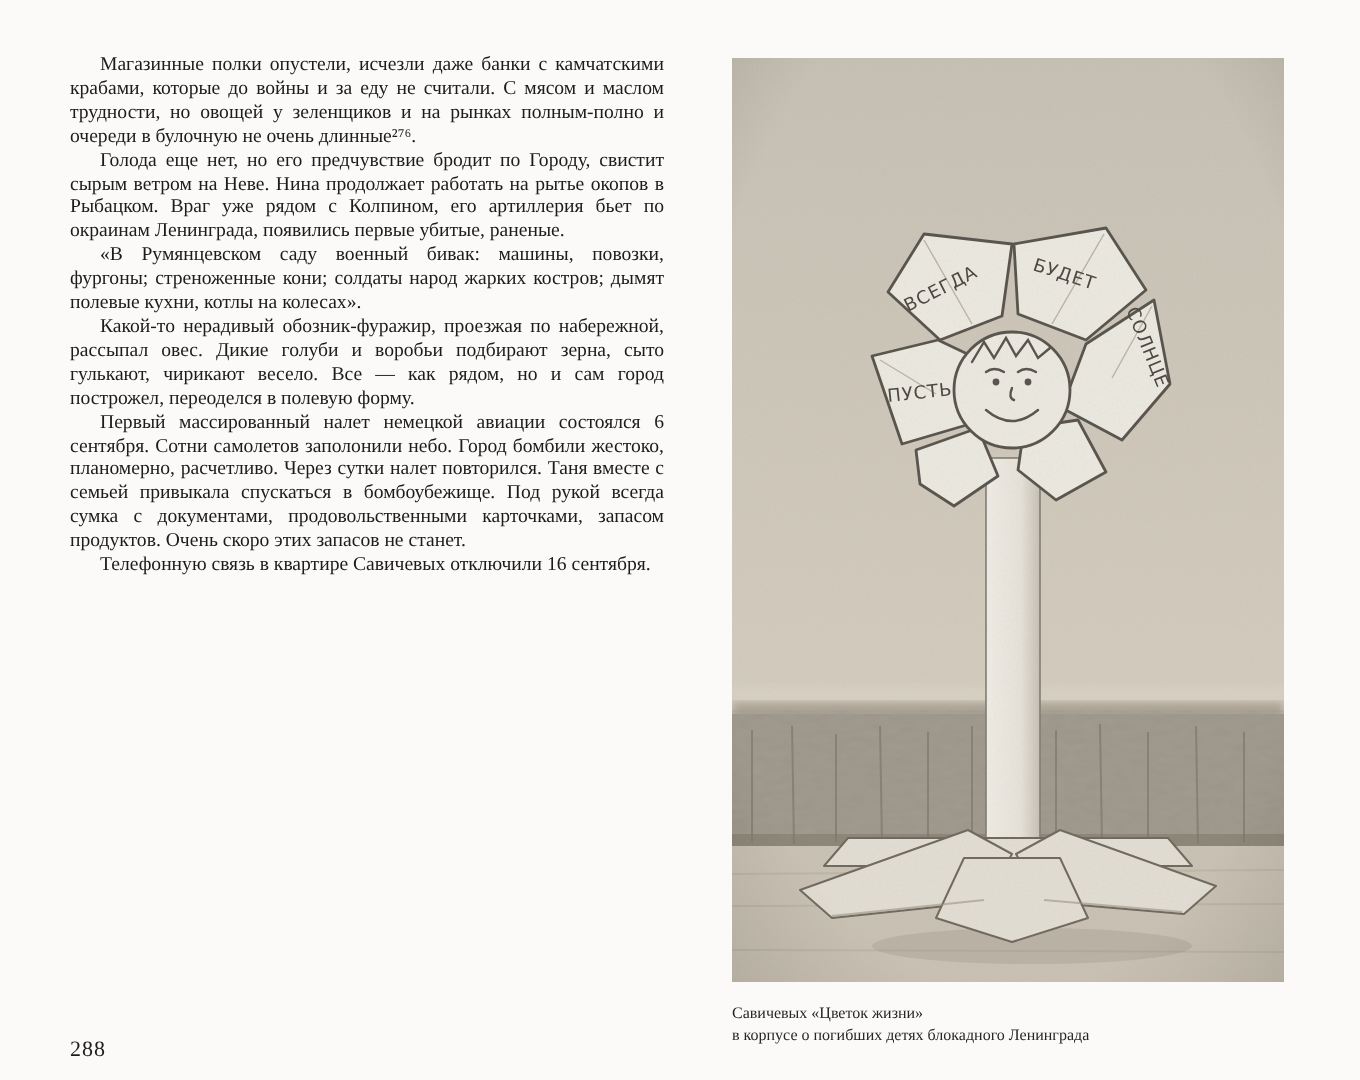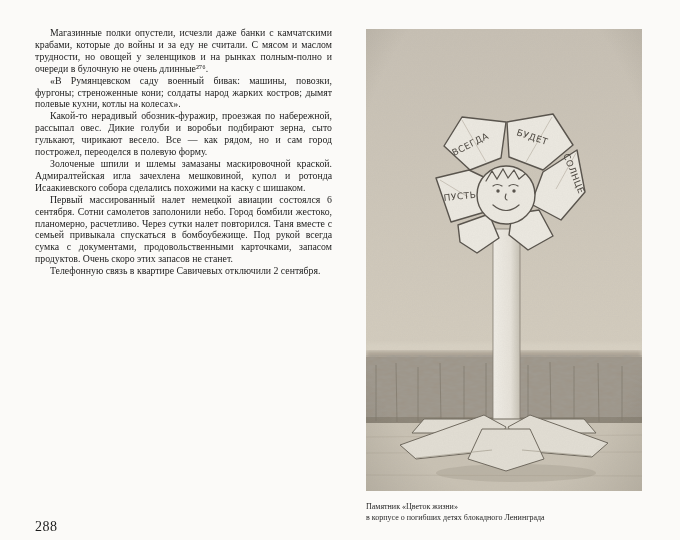--- a/index.html
+++ b/index.html
@@ -18,46 +18,46 @@
     position:absolute; left:35px; top:27px; width:297px;
   }
   .left-page p {
     font-size:9.8px;
     line-height:11.9px;
     text-align:justify;
     text-indent:15px;
   }
   .page-number {
     position:absolute; left:35px; top:519px;
-    font-size:14px; letter-spacing:0.5px;text-align:center;
+    font-size:11px; letter-spacing:0.5px;text-align:center;
   }
 
   
   .photo {
     position:absolute; left:366px; top:29px; width:276px; height:462px;
     background:#cfc8bb;
   }
   .photo svg { display:block; }
   .caption {
     position:absolute; left:366px; top:502px;
     font-size:8px; line-height:10.5px; color:#262626;
   }
 </style>
 </head>
 <body>
 
 <div class="spread">
 
   <div class="left-page">
     <p>Магазинные полки опустели, исчезли даже банки с камчатскими крабами, которые до войны и за еду не считали. С мясом и маслом трудности, но овощей у зеленщиков и на рынках полным-полно и очереди в булочную не очень длинные²⁷⁶.</p>
+    <p>Голода еще нет, но его предчувствие бродит по Городу, свистит сырым ветром на Неве. Нина продолжает работать на рытье окопов в Рыбацком. Враг уже рядом с Колпином, его артиллерия бьет по окраинам Ленинграда, появились первые убитые, раненые.</p>
     <p>«В Румянцевском саду военный бивак: машины, повозки, фургоны; стреноженные кони; солдаты народ жарких костров; дымят полевые кухни, котлы на колесах».</p>
     <p>Какой-то нерадивый обозник-фуражир, проезжая по набережной, рассыпал овес. Дикие голуби и воробьи подбирают зерна, сыто гулькают, чирикают весело. Все — как рядом, но и сам город построжел, переоделся в полевую форму.</p>
-    <p>Золоченые шпили и шлемы замазаны маскировочной краской. Адмиралтейская игла зачехлена мешковиной, купол и ротонда Исаакиевского собора сделались похожими на каску с шишаком.</p>
     <p>Первый массированный налет немецкой авиации состоялся 6 сентября. Сотни самолетов заполонили небо. Город бомбили жестоко, планомерно, расчетливо. Через сутки налет повторился. Таня вместе с семьей привыкала спускаться в бомбоубежище. Под рукой всегда сумка с документами, продовольственными карточками, запасом продуктов. Очень скоро этих запасов не станет.</p>
-    <p>Телефонную связь в квартире Савичевых отключили 2 сентября.</p>
+    <p>Телефонную связь в квартире Савичевых отключили 16 сентября.</p>
   </div>
   <div class="page-number">288</div>
 
   <div class="photo">
     <svg viewBox="0 0 276 462" width="276" height="462">
       <defs>
         <linearGradient id="sky" x1="0" y1="0" x2="0" y2="1">
           <stop offset="0" stop-color="#c7c0b4"></stop>
           <stop offset="0.75" stop-color="#d4cdbf"></stop>
           <stop offset="1" stop-color="#d9d2c4"></stop>
@@ -163,17 +163,17 @@
         <line x1="50" y1="429" x2="126" y2="421"></line>
         <line x1="156" y1="421" x2="225" y2="427"></line>
       </g>
 
       <rect width="276" height="462" filter="url(#grain)" opacity="0.16"></rect>
       <rect width="276" height="462" fill="url(#vign)"></rect>
     </svg>
   </div>
 
   <div class="caption">
-    <div>Памятник «Цветок жизни»</div>
+    <div>Савичевых «Цветок жизни»</div>
     <div>в корпусе о погибших детях блокадного Ленинграда</div>
   </div>
 
 </div>
 
 </body></html>

